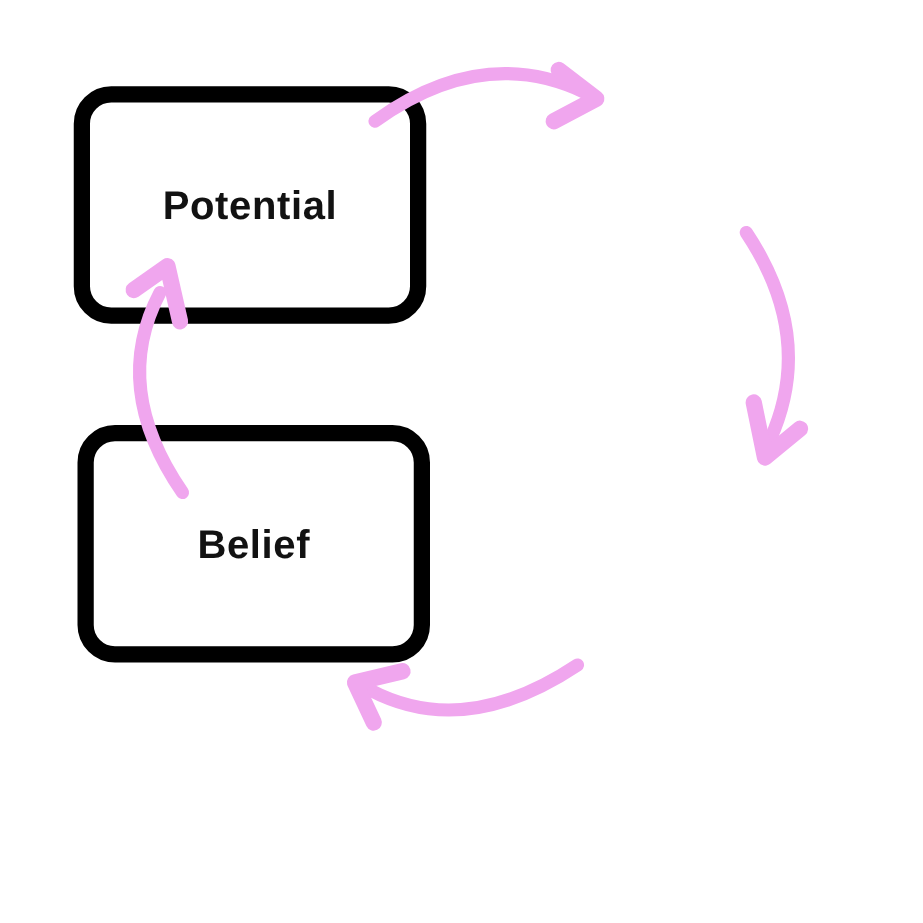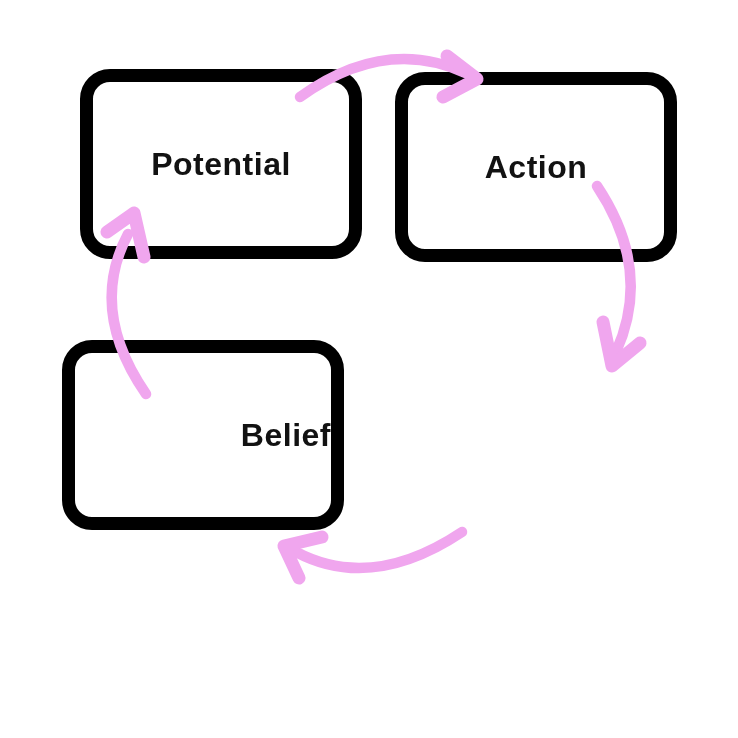--- a/index.html
+++ b/index.html
@@ -28,21 +28,21 @@
     align-items: center;
     justify-content: center;
   }
   .box-label {
     font-size: 32px;
     font-weight: 700;
     color: #121212;
     letter-spacing: 0.5px;
     white-space: nowrap;
   }
-  .box-potential { left: 80px;  top: 69px;  }
+  .box-potential { left: 59px;  top: 69px;  }
   .box-action    { left: 395px; top: 72px;  }
   .box-belief    { left: 62px;  top: 340px; }
   .box-result    { left: 394px; top: 342px; }
   .arrow-layer {
     position: absolute;
     left: 0;
     top: 0;
     width: 738px;
     height: 738px;
     z-index: 2;
@@ -58,25 +58,22 @@
 </style>
 </head>
 <body>
 
 <div class="canvas" style="background: rgb(255, 255, 255);">
 
   <div class="box box-potential" style="border-color: rgb(0, 0, 0);">
     <span class="box-label" style="color: rgb(18, 18, 18);">Potential</span>
   </div>
 
-  <div class="box box-action" style="border-color: rgb(0, 0, 0);">
-    <span class="box-label" style="color: rgb(18, 18, 18);">Action</span>
-  </div>
 
-  <div class="box box-belief" style="border-color: rgb(0, 0, 0); justify-content: flex-end;">
+  <div class="box box-belief" style="border-color: rgb(0, 0, 0);">
     <span class="box-label" style="color: rgb(18, 18, 18);">Belief</span>
   </div>
 
 
   <svg class="arrow-layer" width="738" height="738" viewBox="0 0 738 738" xmlns="http://www.w3.org/2000/svg">
 
     <g>
       <path class="arrow-line" d="M 300 97 Q 386 35 468 74" stroke="#f0a6ee"></path>
       <path class="arrow-head" d="M 447 56 L 477 79 L 443 97" stroke="#f0a6ee"></path>
     </g>

